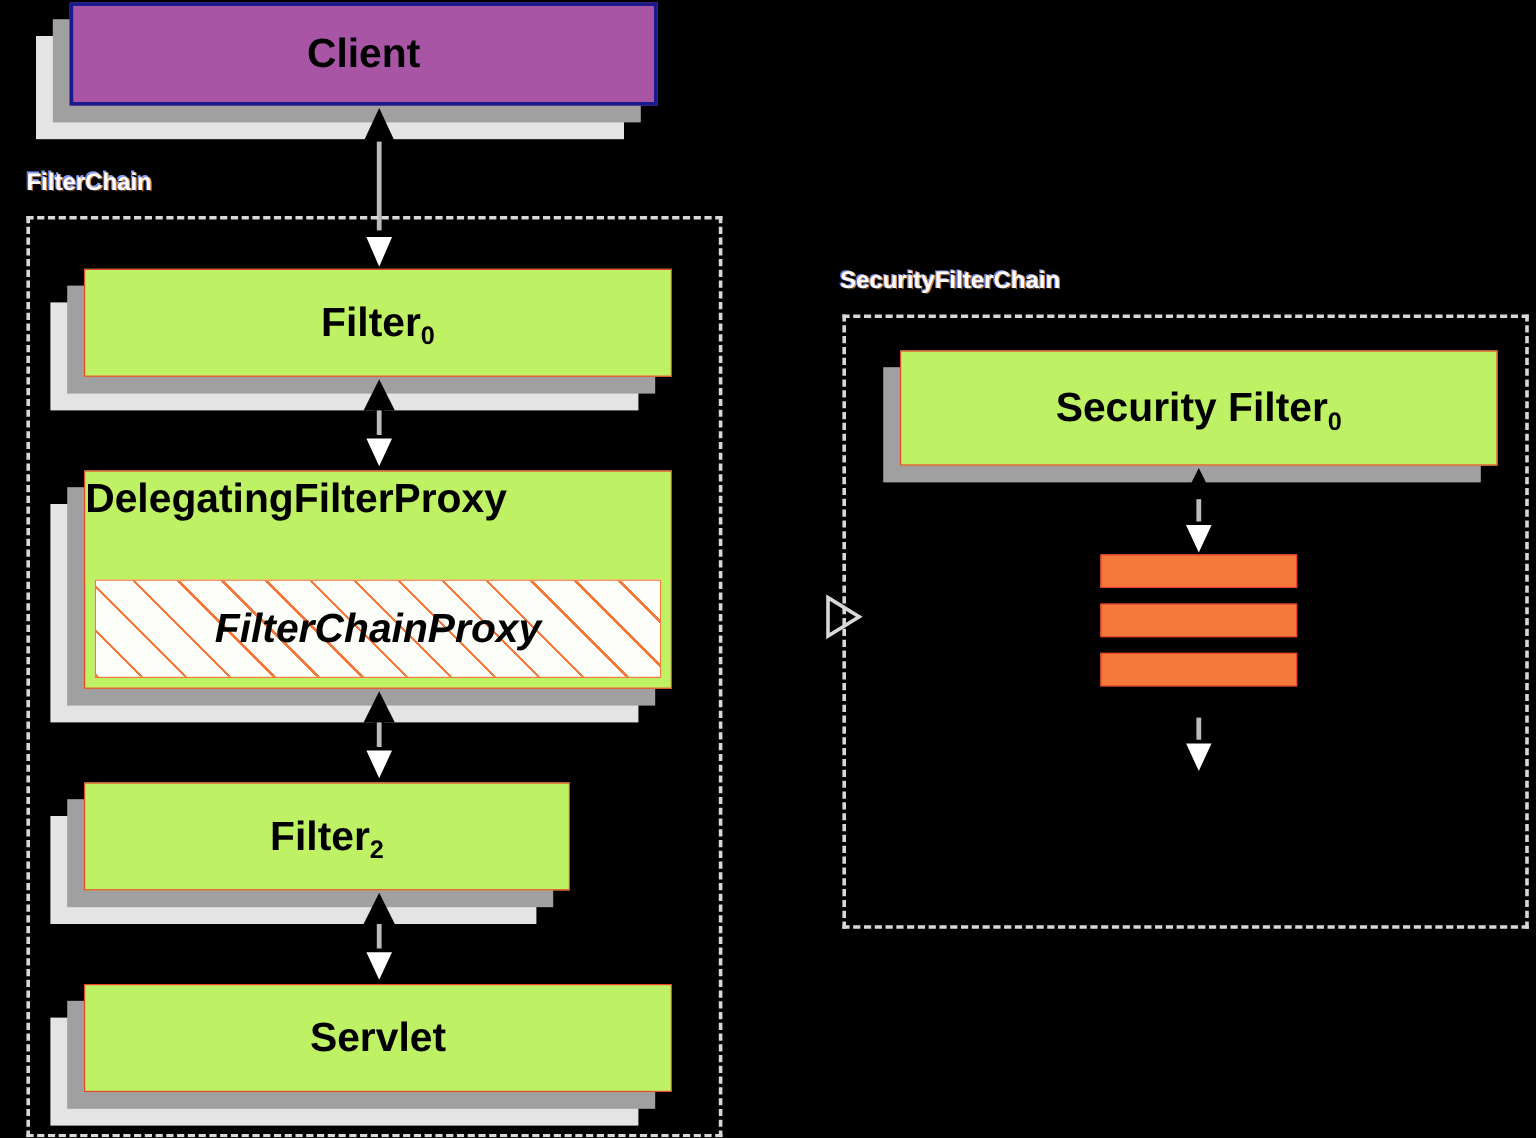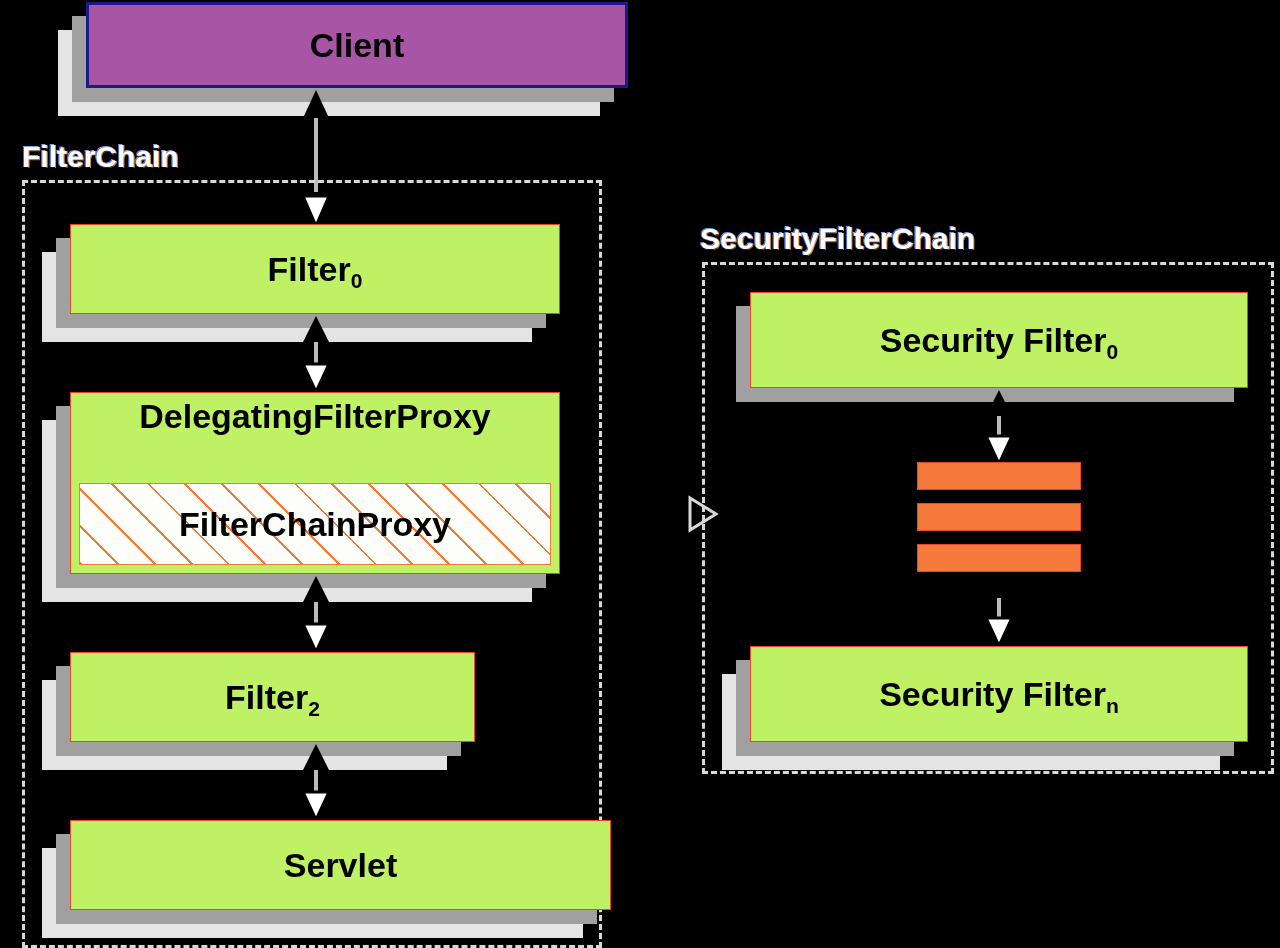--- a/index.html
+++ b/index.html
@@ -21,21 +21,21 @@
   .group-box {
     position: absolute;
     border: 3px dashed #d8d8d8;
     background: transparent;
     box-sizing: border-box;
   }
   .group-label {
     position: absolute;
     font-family: "Liberation Sans", sans-serif;
     font-weight: bold;
-    font-size: 30px;
+    font-size: 20px;
     line-height: 1;
     white-space: nowrap;
     color: #ffffff;
     -webkit-text-stroke: 0px;
     text-shadow:
        1px  0px 0px #e08a3c,
       -1px  0px 0px #3c64e0,
        0px  1px 0px #101010,
        1px  1px 0px #c07a2a,
       -1px -1px 0px #7fa0ff;
@@ -92,21 +92,20 @@
     top: 0.34em;
     font-weight: bold;
   }
 
   
   .dfp-title {
     position: absolute;
     left: 0;
     top: 6px;
     width: 100%;
-    text-align: center;
     font-family: "Liberation Sans", sans-serif;
     font-weight: bold;
     font-size: 34px;
     color: #000000;
     line-height: 1;
     white-space: nowrap;
   }
   .inner-hatched {
     position: absolute;
     left: 8px;
@@ -118,20 +117,21 @@
     background-color: #fdfdfa;
     background-image: repeating-linear-gradient(
         45deg,
         #f4793a 0px,
         #f4793a 2px,
         rgba(0,0,0,0) 2px,
         rgba(0,0,0,0) 26px);
     display: flex;
     align-items: center;
     justify-content: center;
+    font-style: italic;
   }
   .inner-hatched .node-label {
     position: relative;
     z-index: 2;
   }
 
   
   .mini-stack {
     position: absolute;
   }
@@ -151,21 +151,21 @@
   }
   .connector-arrow {
     position: absolute;
   }
 </style>
 </head>
 <body>
 
 <div id="canvas">
 
-  <div class="node" style="left:86px; top:2px; width:542px; height:86px;">
+  <div class="node" style="left:58px; top:2px; width:490px; height:86px;">
     <div class="shadow-far"></div>
     <div class="shadow-near"></div>
     <div class="face purple">
       <span class="node-label">Client</span>
     </div>
   </div>
 
   <div class="arrow" style="left:296px; top:88px; width:40px; height:140px;">
     <svg width="40" height="140" viewBox="0 0 40 140">
       <polygon points="20,2 33,30 7,30" fill="#000000"></polygon>
@@ -226,21 +226,21 @@
 
   <div class="arrow" style="left:296px; top:742px; width:40px; height:80px;">
     <svg width="40" height="80" viewBox="0 0 40 80">
       <polygon points="20,2 33,28 7,28" fill="#000000"></polygon>
       <rect x="16" y="26" width="8" height="28" fill="#000000"></rect>
       <rect x="18" y="28" width="4" height="24" fill="#bbbbbb"></rect>
       <polygon points="20,78 33,50 7,50" fill="#ffffff" stroke="#000000" stroke-width="3"></polygon>
     </svg>
   </div>
 
-  <div class="node" style="left:70px; top:820px; width:541px; height:90px;">
+  <div class="node" style="left:70px; top:820px; width:490px; height:90px;">
     <div class="shadow-far"></div>
     <div class="shadow-near"></div>
     <div class="face orange">
       <span class="node-label">Servlet</span>
     </div>
   </div>
 
   <div class="group-label" style="left:700px; top:208px;margin-top:16px;">SecurityFilterChain</div>
 
   <div class="group-box" style="left:702px; top:262px; width:572px; height:512px;"></div>
@@ -275,21 +275,14 @@
 
   <div class="arrow" style="left:979px; top:570px; width:40px; height:78px;">
     <svg width="40" height="78" viewBox="0 0 40 78">
       <polygon points="20,2 33,28 7,28" fill="#000000"></polygon>
       <rect x="16" y="26" width="8" height="26" fill="#000000"></rect>
       <rect x="18" y="28" width="4" height="22" fill="#bbbbbb"></rect>
       <polygon points="20,76 33,48 7,48" fill="#ffffff" stroke="#000000" stroke-width="3"></polygon>
     </svg>
   </div>
 
-  <div class="node" style="left:750px; top:646px; width:498px; height:96px;">
-    <div class="shadow-far"></div>
-    <div class="shadow-near"></div>
-    <div class="face orange">
-      <span class="node-label"><span>Security Filter</span><sub>n</sub></span>
-    </div>
-  </div>
 
 </div>
 
 </body></html>

